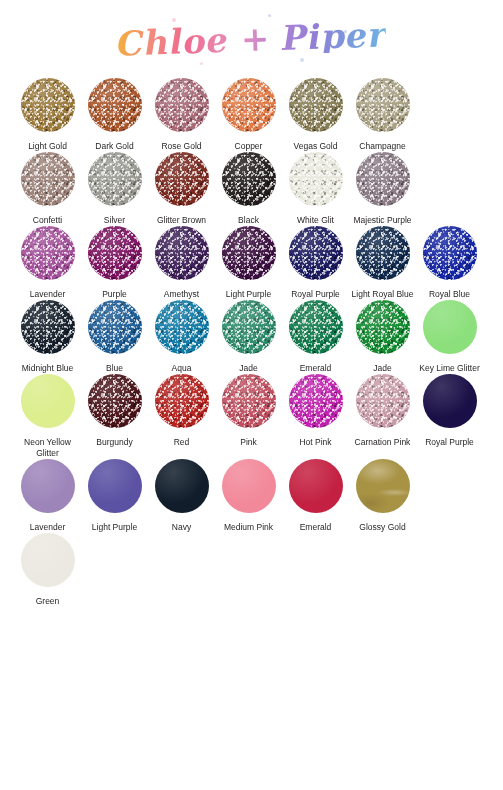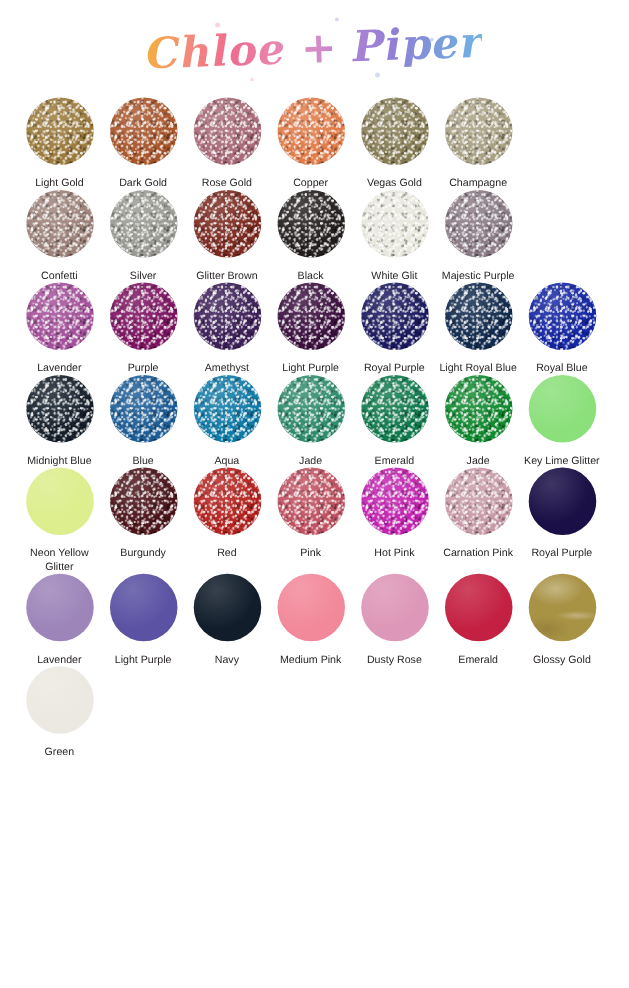--- a/index.html
+++ b/index.html
@@ -314,24 +314,20 @@
       </div>
       <div class="swatch-cell">
         <div class="swatch-dot solid" style="background-color: rgb(17, 29, 43);"></div>
         <div class="swatch-label">Navy</div>
       </div>
       <div class="swatch-cell">
         <div class="swatch-dot solid" style="background-color: rgb(242, 137, 154);"></div>
         <div class="swatch-label">Medium Pink</div>
       </div>
       <div class="swatch-cell">
-        <div class="swatch-dot solid" style="background-color: rgb(221, 151, 184);"></div>
-        <div class="swatch-label">Dusty Rose</div>
-      </div>
-      <div class="swatch-cell">
         <div class="swatch-dot solid" style="background-color: rgb(196, 33, 66);"></div>
         <div class="swatch-label">Emerald</div>
       </div>
       <div class="swatch-cell">
         <div class="swatch-dot glossy" style="background-color: rgb(168, 146, 68);"></div>
         <div class="swatch-label">Glossy Gold</div>
       </div>
     </div>
     <div class="swatch-row">
       <div class="swatch-cell">

